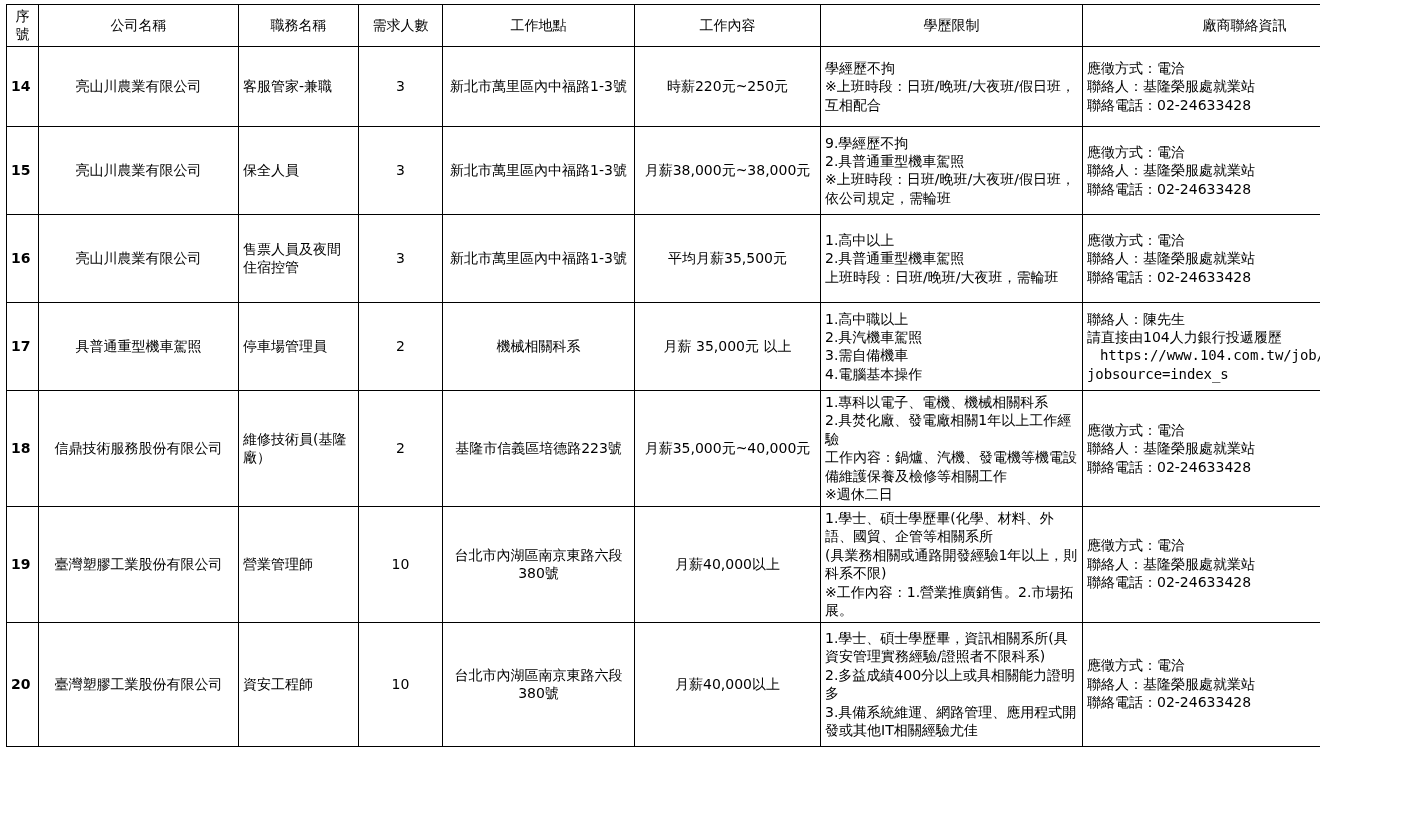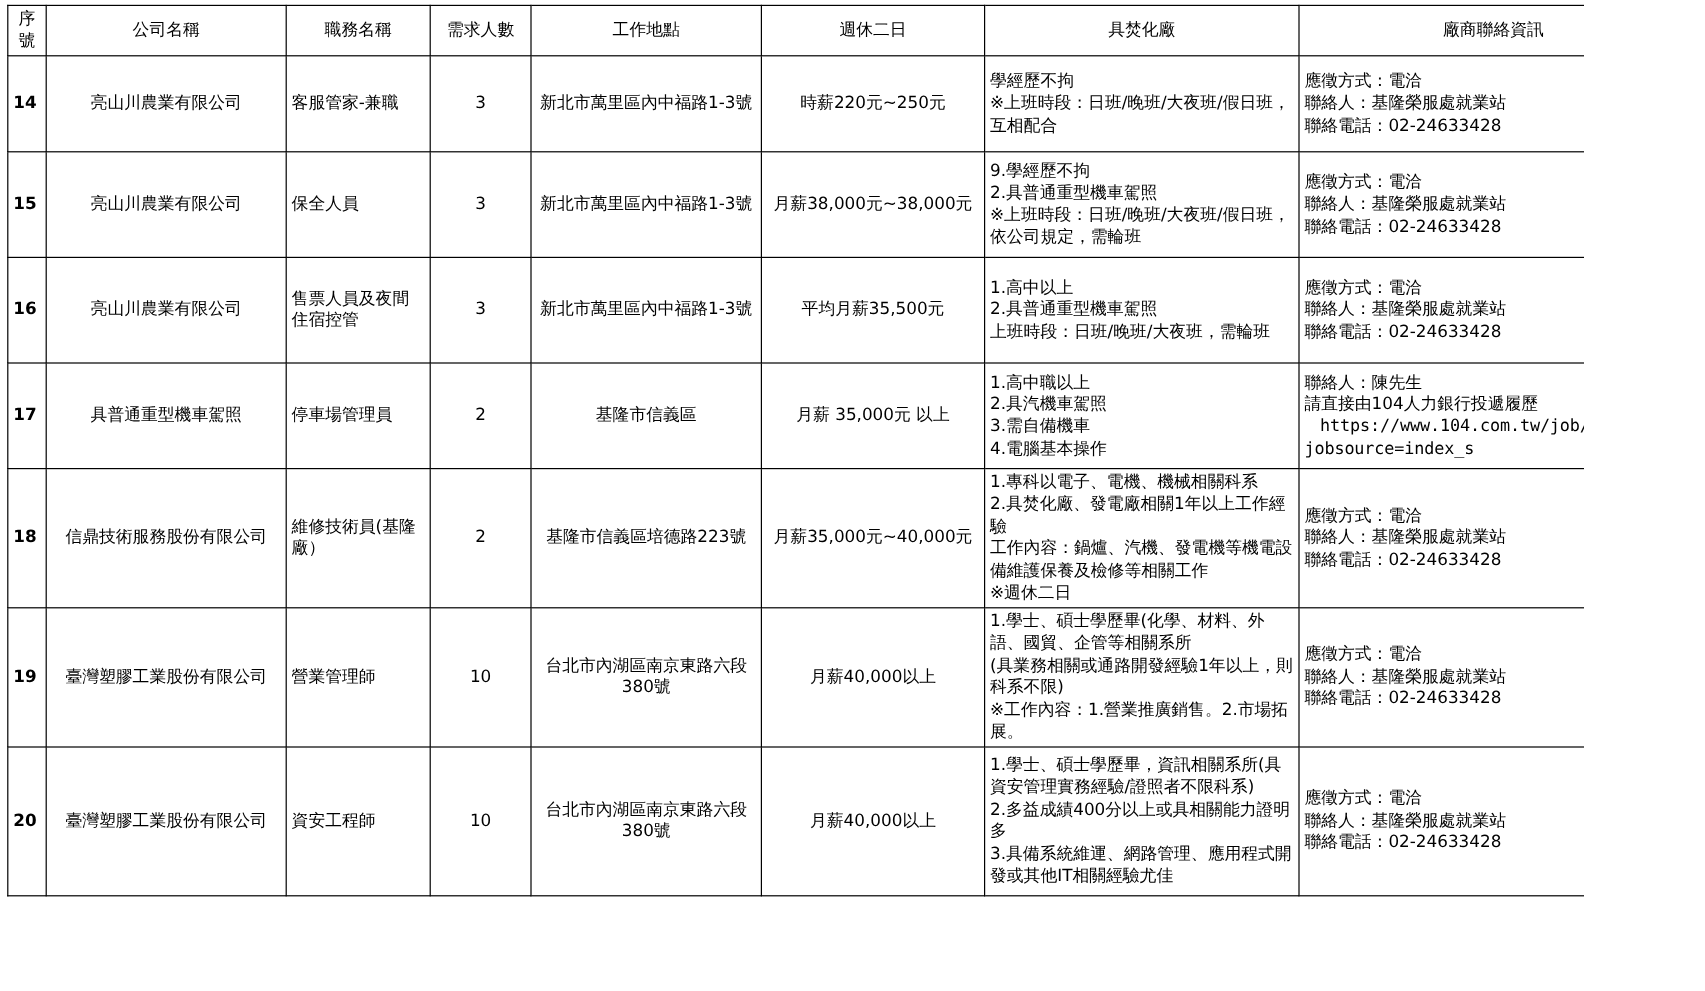--- a/index.html
+++ b/index.html
@@ -111,22 +111,22 @@
       <col class="c-edu">
       <col class="c-contact">
     </colgroup>
     <thead>
       <tr>
         <th>序號</th>
         <th>公司名稱</th>
         <th>職務名稱</th>
         <th>需求人數</th>
         <th>工作地點</th>
-        <th>週休二日</th>
-        <th>具焚化廠</th>
+        <th>工作內容</th>
+        <th>學歷限制</th>
         <th>廠商聯絡資訊</th>
       </tr>
     </thead>
     <tbody id="tbody">
         <tr style="height: 80px;">
           <td class="no"><span class="cellwrap">14</span></td>
           <td class="company"><span class="cellwrap">亮山川農業有限公司</span></td>
           <td class="title"><span class="cellwrap">客服管家-兼職</span></td>
           <td class="count"><span class="cellwrap">3</span></td>
           <td class="place"><span class="cellwrap">新北市萬里區內中福路1-3號</span></td>
@@ -163,21 +163,21 @@
 上班時段：日班/晚班/大夜班，需輪班</span></td>
           <td class="contact"><span class="cellwrap">應徵方式：電洽
 聯絡人：基隆榮服處就業站
 聯絡電話：02-24633428</span></td>
         </tr>
         <tr style="height: 88px;">
           <td class="no"><span class="cellwrap">17</span></td>
           <td class="company"><span class="cellwrap">具普通重型機車駕照</span></td>
           <td class="title"><span class="cellwrap">停車場管理員</span></td>
           <td class="count"><span class="cellwrap">2</span></td>
-          <td class="place"><span class="cellwrap">基隆市信義區</span></td>
+          <td class="place"><span class="cellwrap">機械相關科系</span></td>
           <td class="salary"><span class="cellwrap">月薪 35,000元 以上</span></td>
           <td class="edu"><span class="cellwrap">1.高中職以上
 2.具汽機車駕照
 3.需自備機車
 4.電腦基本操作</span></td>
           <td class="contact"><span class="cellwrap">聯絡人：陳先生
 請直接由104人力銀行投遞履歷</span><br><span class="mono cellwrap">https://www.104.com.tw/job/8fu3l?jobsource=index_s</span></td>
         </tr>
         <tr style="height: 100px;">
           <td class="no"><span class="cellwrap">18</span></td>

